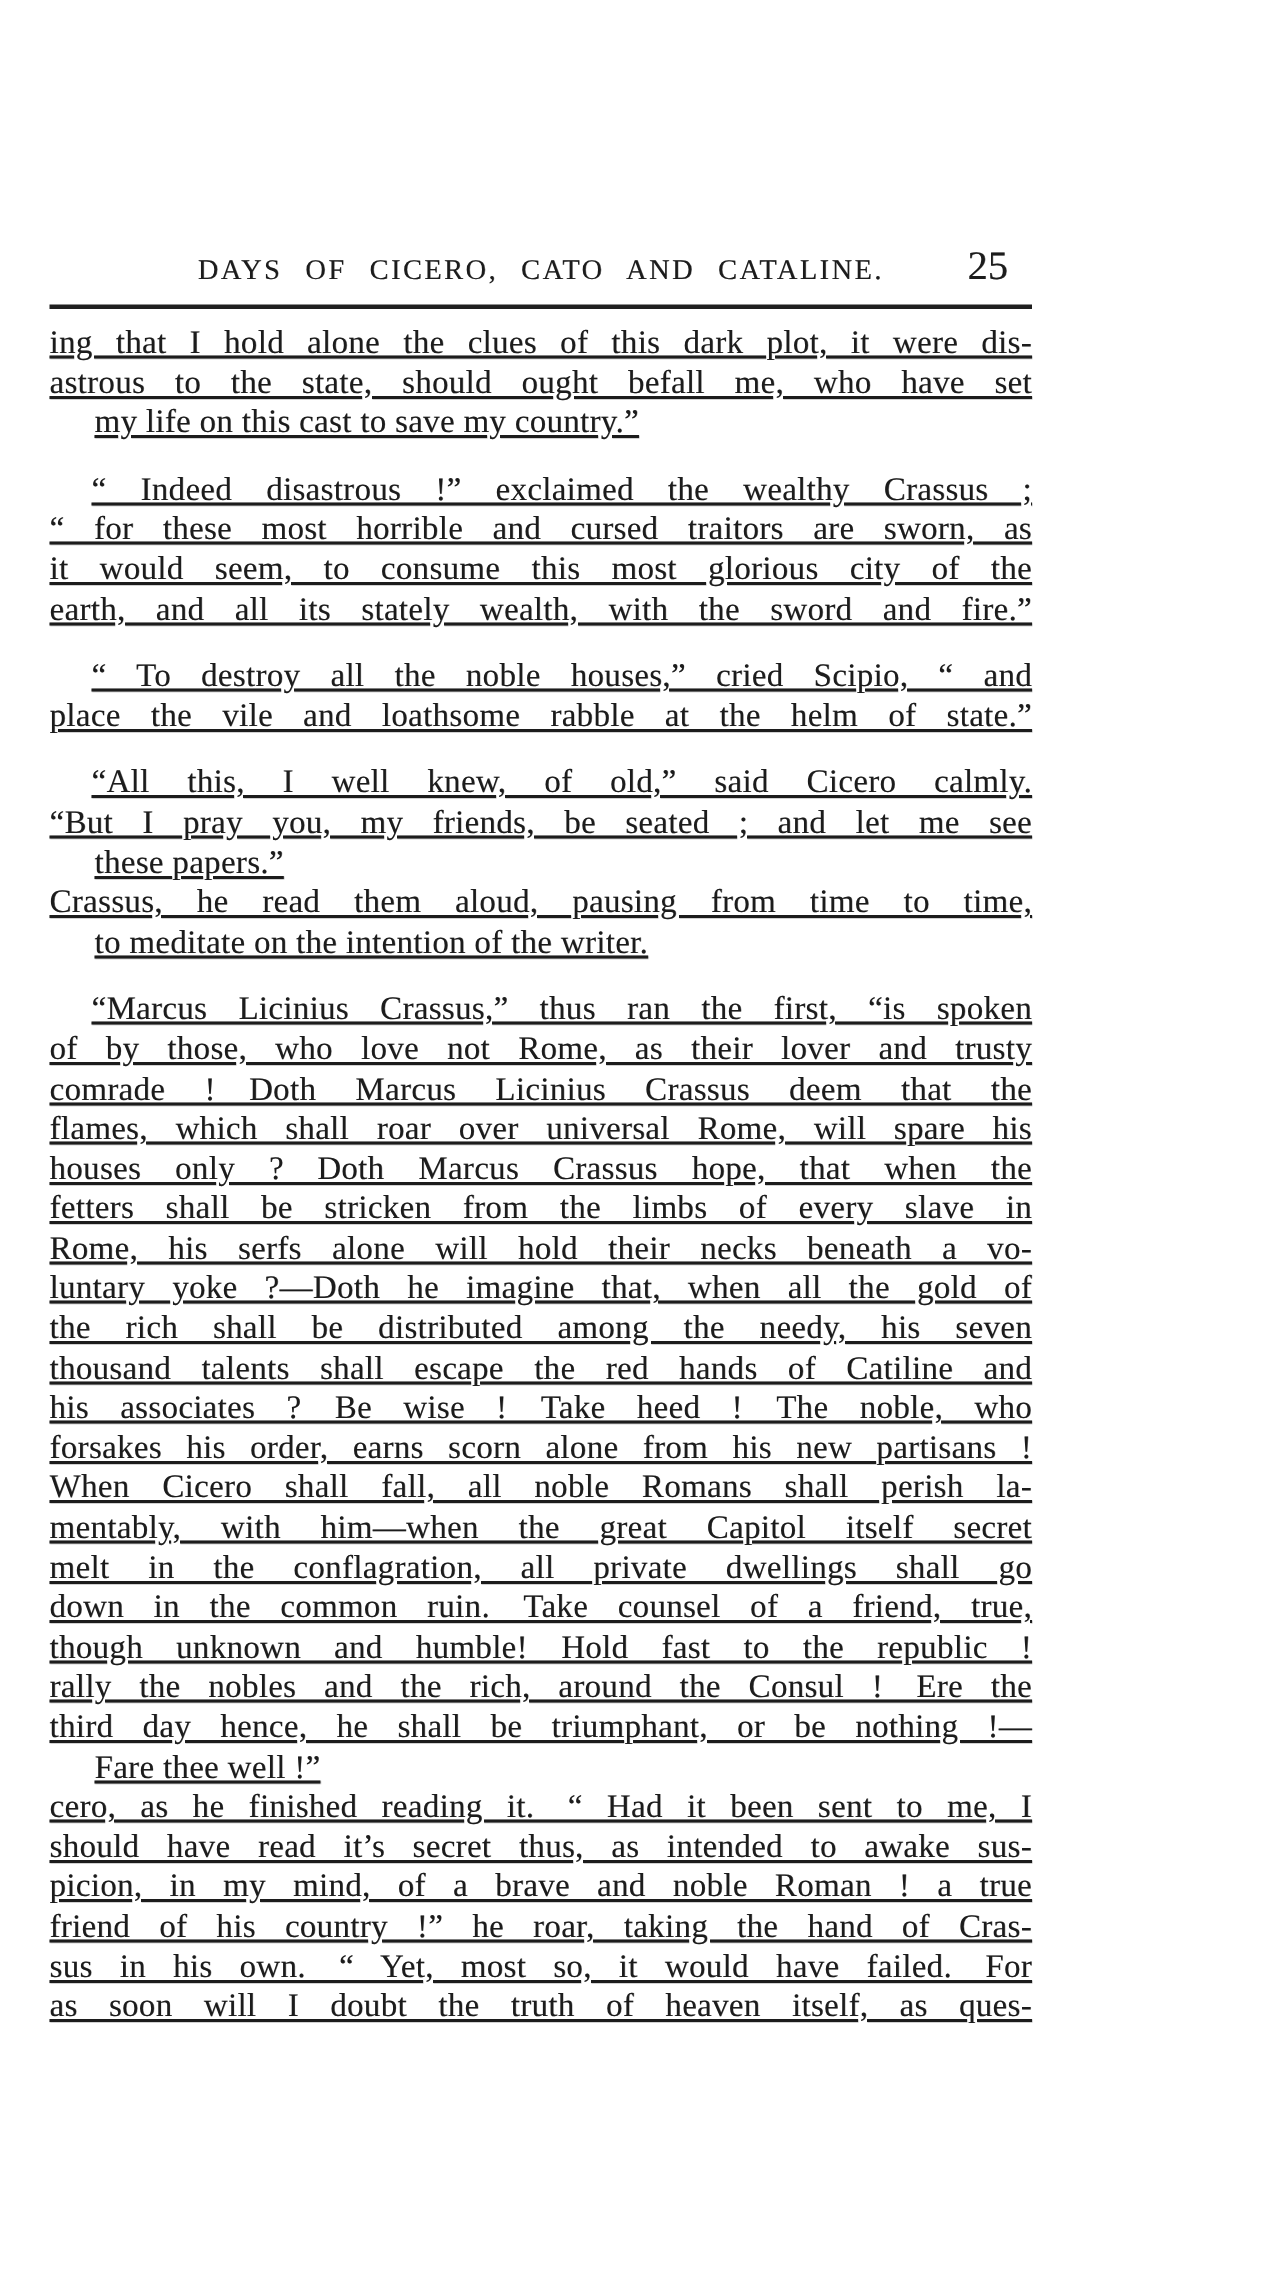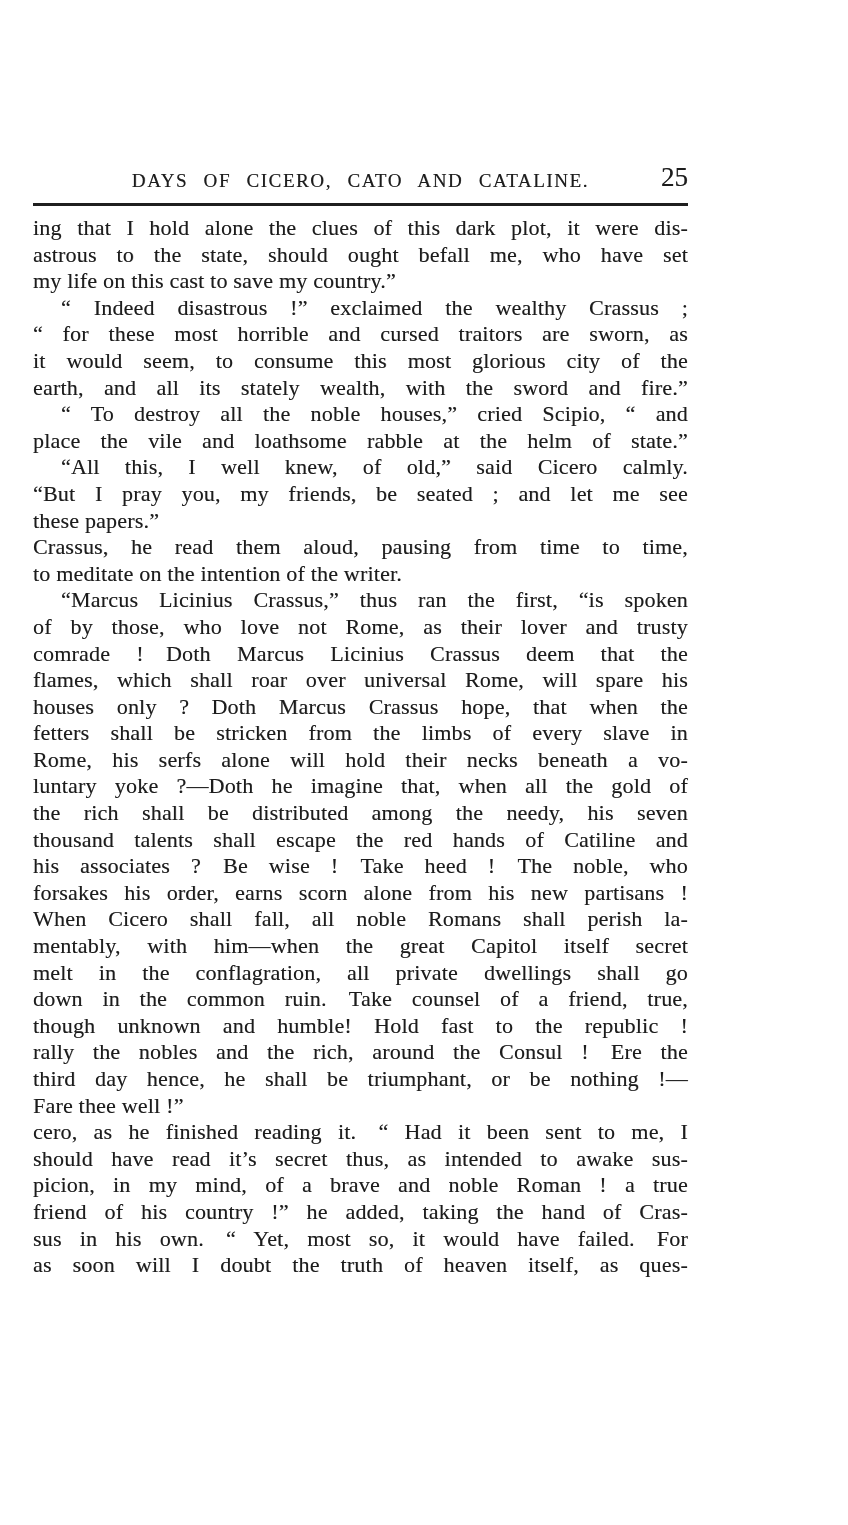--- a/index.html
+++ b/index.html
@@ -31,46 +31,49 @@
     text-align: center;
     font-size: 19px;
     letter-spacing: 1.6px;
     word-spacing: 9px;
     padding-top: 3px;
     white-space: nowrap;
     text-shadow: 0.3px 0.3px 0.3px rgba(0,0,0,0.45);
   }
   .page-num {
     position: absolute;
-    right: 0;
+    right: 16px;
     top: -5px;
     font-size: 27px;
     text-shadow: 0.3px 0.3px 0.3px rgba(0,0,0,0.45);
   }
   .header-rule {
     height: 3px;
     background: #1f1f1f;
     margin-top: 6px;
   }
   .text-body {
     margin-top: 9px;
+    text-decoration: underline;
   }
   .line {
     font-size: 22px;
     line-height: 26.6px;
     letter-spacing: 0.2px;
     text-align: justify;
     text-align-last: justify;
     text-shadow: 0.3px 0.3px 0.35px rgba(0,0,0,0.4);
   }
   .line.flush {
     text-align-last: left;
+    margin-left: 30px;
   }
   .line.indent {
     text-indent: 28px;
+    margin-top: 18px;
   }
 </style>
 </head>
 <body>
 
 <div class="book-page">
   <div class="content">
     <div class="running-header">
       <div class="running-title">DAYS OF CICERO, CATO AND CATALINE.</div>
       <div class="page-num">25</div>
@@ -107,18 +110,18 @@
         <div class="line">mentably, with him—when the great Capitol itself secret</div>
         <div class="line">melt in the conflagration, all private dwellings shall go</div>
         <div class="line">down in the common ruin. Take counsel of a friend, true,</div>
         <div class="line">though unknown and humble! Hold fast to the republic !</div>
         <div class="line">rally the nobles and the rich, around the Consul ! Ere the</div>
         <div class="line">third day hence, he shall be triumphant, or be nothing !—</div>
         <div class="line flush">Fare thee well !”</div>
         <div class="line">cero, as he finished reading it. “ Had it been sent to me, I</div>
         <div class="line">should have read it’s secret thus, as intended to awake sus-</div>
         <div class="line">picion, in my mind, of a brave and noble Roman ! a true</div>
-        <div class="line">friend of his country !” he added, taking the hand of Cras-</div>
+        <div class="line">friend of his country !” he roar, taking the hand of Cras-</div>
         <div class="line">sus in his own. “ Yet, most so, it would have failed. For</div>
         <div class="line">as soon will I doubt the truth of heaven itself, as ques-</div>
       </div>
   </div>
 </div>
 
 </body></html>

